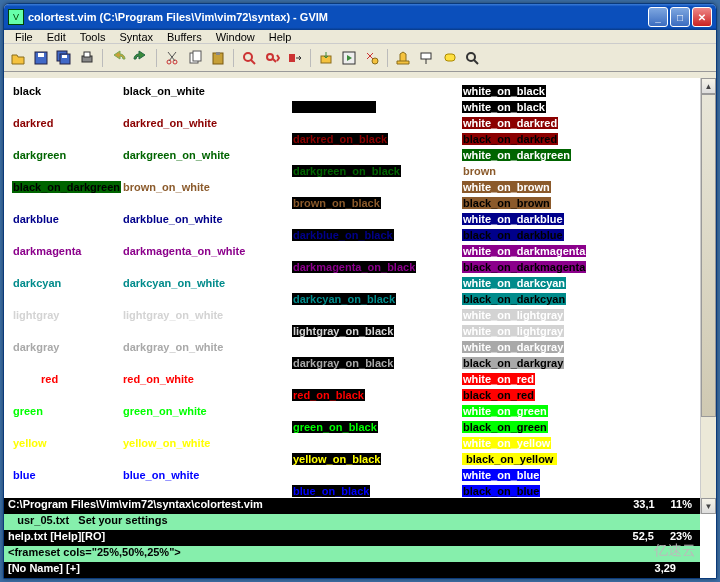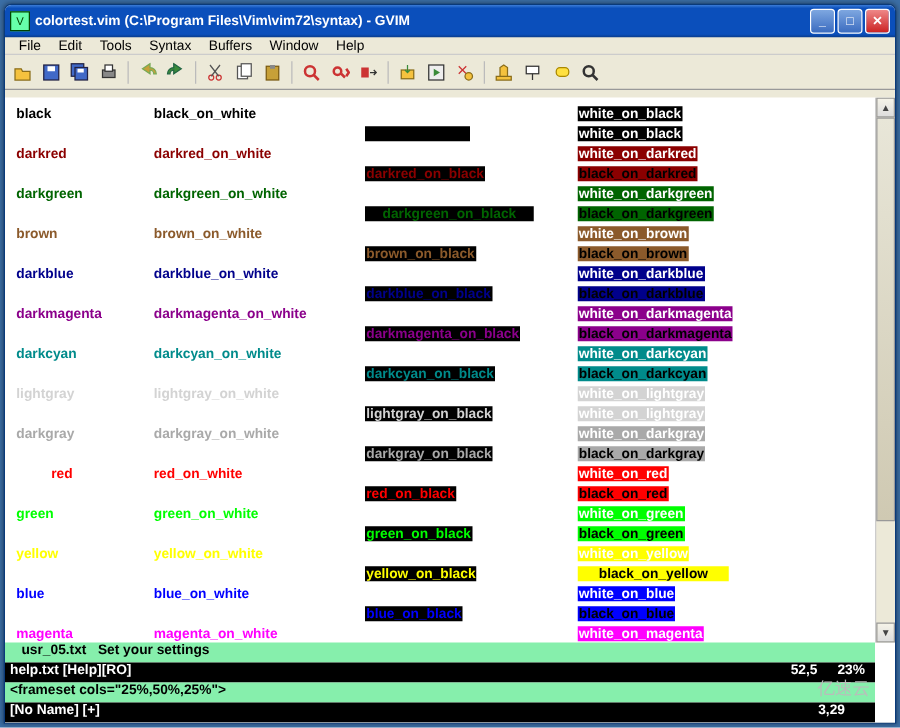--- a/index.html
+++ b/index.html
@@ -187,23 +187,23 @@
         <div class="cell"><span style="color: rgb(139, 0, 0); padding: 0px 1px;"></span></div>
         <div class="cell"><span style="color: rgb(139, 0, 0); padding: 0px 1px;"></span></div>
         <div class="cell"><span style="color: rgb(139, 0, 0); background: rgb(0, 0, 0); padding: 0px 1px;">darkred_on_black</span></div>
         <div class="cell"><span style="color: rgb(0, 0, 0); background: rgb(139, 0, 0); padding: 0px 1px;">black_on_darkred</span></div>
         <div class="cell"><span style="color: rgb(0, 100, 0); background: rgb(255, 255, 255); padding: 0px 1px;">darkgreen</span></div>
         <div class="cell"><span style="color: rgb(0, 100, 0); background: rgb(255, 255, 255); padding: 0px 1px;">darkgreen_on_white</span></div>
         <div class="cell"><span style="color: rgb(0, 100, 0); padding: 0px 1px;"></span></div>
         <div class="cell"><span style="color: rgb(255, 255, 255); background: rgb(0, 100, 0); padding: 0px 1px;">white_on_darkgreen</span></div>
         <div class="cell"><span style="color: rgb(0, 100, 0); padding: 0px 1px;"></span></div>
         <div class="cell"><span style="color: rgb(0, 100, 0); padding: 0px 1px;"></span></div>
-        <div class="cell"><span style="color: rgb(0, 100, 0); background: rgb(0, 0, 0); padding: 0px 14px;">darkgreen_on_black</span></div>
+        <div class="cell"><span style="color: rgb(0, 100, 0); background: rgb(0, 0, 0); padding: 0px 1px;">darkgreen_on_black</span></div>
+        <div class="cell"><span style="color: rgb(139, 90, 43); background: rgb(255, 255, 255); padding: 0px 1px;">brown</span></div>
         <div class="cell"><span style="color: rgb(0, 0, 0); background: rgb(0, 100, 0); padding: 0px 1px;">black_on_darkgreen</span></div>
-        <div class="cell"><span style="color: rgb(139, 90, 43); background: rgb(255, 255, 255); padding: 0px 1px;">brown</span></div>
         <div class="cell"><span style="color: rgb(139, 90, 43); background: rgb(255, 255, 255); padding: 0px 1px;">brown_on_white</span></div>
         <div class="cell"><span style="color: rgb(139, 90, 43); padding: 0px 1px;"></span></div>
         <div class="cell"><span style="color: rgb(255, 255, 255); background: rgb(139, 90, 43); padding: 0px 1px;">white_on_brown</span></div>
         <div class="cell"><span style="color: rgb(139, 90, 43); padding: 0px 1px;"></span></div>
         <div class="cell"><span style="color: rgb(139, 90, 43); padding: 0px 1px;"></span></div>
         <div class="cell"><span style="color: rgb(139, 90, 43); background: rgb(0, 0, 0); padding: 0px 1px;">brown_on_black</span></div>
         <div class="cell"><span style="color: rgb(0, 0, 0); background: rgb(139, 90, 43); padding: 0px 1px;">black_on_brown</span></div>
         <div class="cell"><span style="color: rgb(0, 0, 139); background: rgb(255, 255, 255); padding: 0px 1px;">darkblue</span></div>
         <div class="cell"><span style="color: rgb(0, 0, 139); background: rgb(255, 255, 255); padding: 0px 1px;">darkblue_on_white</span></div>
         <div class="cell"><span style="color: rgb(0, 0, 139); padding: 0px 1px;"></span></div>
@@ -260,21 +260,21 @@
         <div class="cell"><span style="color: rgb(0, 255, 0); padding: 0px 1px;"></span></div>
         <div class="cell"><span style="color: rgb(0, 255, 0); background: rgb(0, 0, 0); padding: 0px 1px;">green_on_black</span></div>
         <div class="cell"><span style="color: rgb(0, 0, 0); background: rgb(0, 255, 0); padding: 0px 1px;">black_on_green</span></div>
         <div class="cell"><span style="color: rgb(255, 255, 0); background: rgb(255, 255, 255); padding: 0px 1px;">yellow</span></div>
         <div class="cell"><span style="color: rgb(255, 255, 0); background: rgb(255, 255, 255); padding: 0px 1px;">yellow_on_white</span></div>
         <div class="cell"><span style="color: rgb(255, 255, 0); padding: 0px 1px;"></span></div>
         <div class="cell"><span style="color: rgb(255, 255, 255); background: rgb(255, 255, 0); padding: 0px 1px;">white_on_yellow</span></div>
         <div class="cell"><span style="color: rgb(255, 255, 0); padding: 0px 1px;"></span></div>
         <div class="cell"><span style="color: rgb(255, 255, 0); padding: 0px 1px;"></span></div>
         <div class="cell"><span style="color: rgb(255, 255, 0); background: rgb(0, 0, 0); padding: 0px 1px;">yellow_on_black</span></div>
-        <div class="cell"><span style="color: rgb(0, 0, 0); background: rgb(255, 255, 0); padding: 0px 17px;">black_on_yellow</span></div>
+        <div class="cell"><span style="color: rgb(0, 0, 0); background: rgb(255, 255, 0); padding: 0px 4px;">black_on_yellow</span></div>
         <div class="cell"><span style="color: rgb(0, 0, 255); background: rgb(255, 255, 255); padding: 0px 1px;">blue</span></div>
         <div class="cell"><span style="color: rgb(0, 0, 255); background: rgb(255, 255, 255); padding: 0px 1px;">blue_on_white</span></div>
         <div class="cell"><span style="color: rgb(0, 0, 255); padding: 0px 1px;"></span></div>
         <div class="cell"><span style="color: rgb(255, 255, 255); background: rgb(0, 0, 255); padding: 0px 1px; text-align: right;">white_on_blue</span></div>
         <div class="cell"><span style="color: rgb(0, 0, 255); padding: 0px 1px;"></span></div>
         <div class="cell"><span style="color: rgb(0, 0, 255); padding: 0px 1px;"></span></div>
         <div class="cell"><span style="color: rgb(0, 0, 255); background: rgb(0, 0, 0); padding: 0px 1px;">blue_on_black</span></div>
         <div class="cell"><span style="color: rgb(0, 0, 0); background: rgb(0, 0, 255); padding: 0px 1px;">black_on_blue</span></div>
         <div class="cell"><span style="color: rgb(255, 0, 255); background: rgb(255, 255, 255); padding: 0px 1px;">magenta</span></div>
         <div class="cell"><span style="color: rgb(255, 0, 255); background: rgb(255, 255, 255); padding: 0px 1px;">magenta_on_white</span></div>
@@ -286,20 +286,25 @@
         <div class="cell"><span style="color: rgb(255, 255, 255); background: rgb(255, 0, 255); padding: 0px 1px;">white_on_magenta</span></div>
       </div>
     <div class="scroll">
       <div class="sbtn">▲</div>
       <div class="trk">
           <div class="th"></div>
         </div>
       <div class="sbtn dn">▼</div>
     </div>
     <div class="stbar">
+      <div class="stline">
+        <div class="l">C:\Program Files\Vim\vim72\syntax\colortest.vim</div>
+        <div class="r">33,1</div>
+        <div class="r">11%</div>
+      </div>
       <div class="stnorm">   usr_05.txt   Set your settings</div>
       <div class="stline">
         <div class="l">help.txt [Help][RO]</div>
         <div class="r">52,5</div>
         <div class="r">23%</div>
       </div>
       <div class="stnorm">&lt;frameset cols="25%,50%,25%"&gt;</div>
       <div class="stline">
         <div class="l">[No Name] [+]</div>
         <div class="r">3,29</div>

